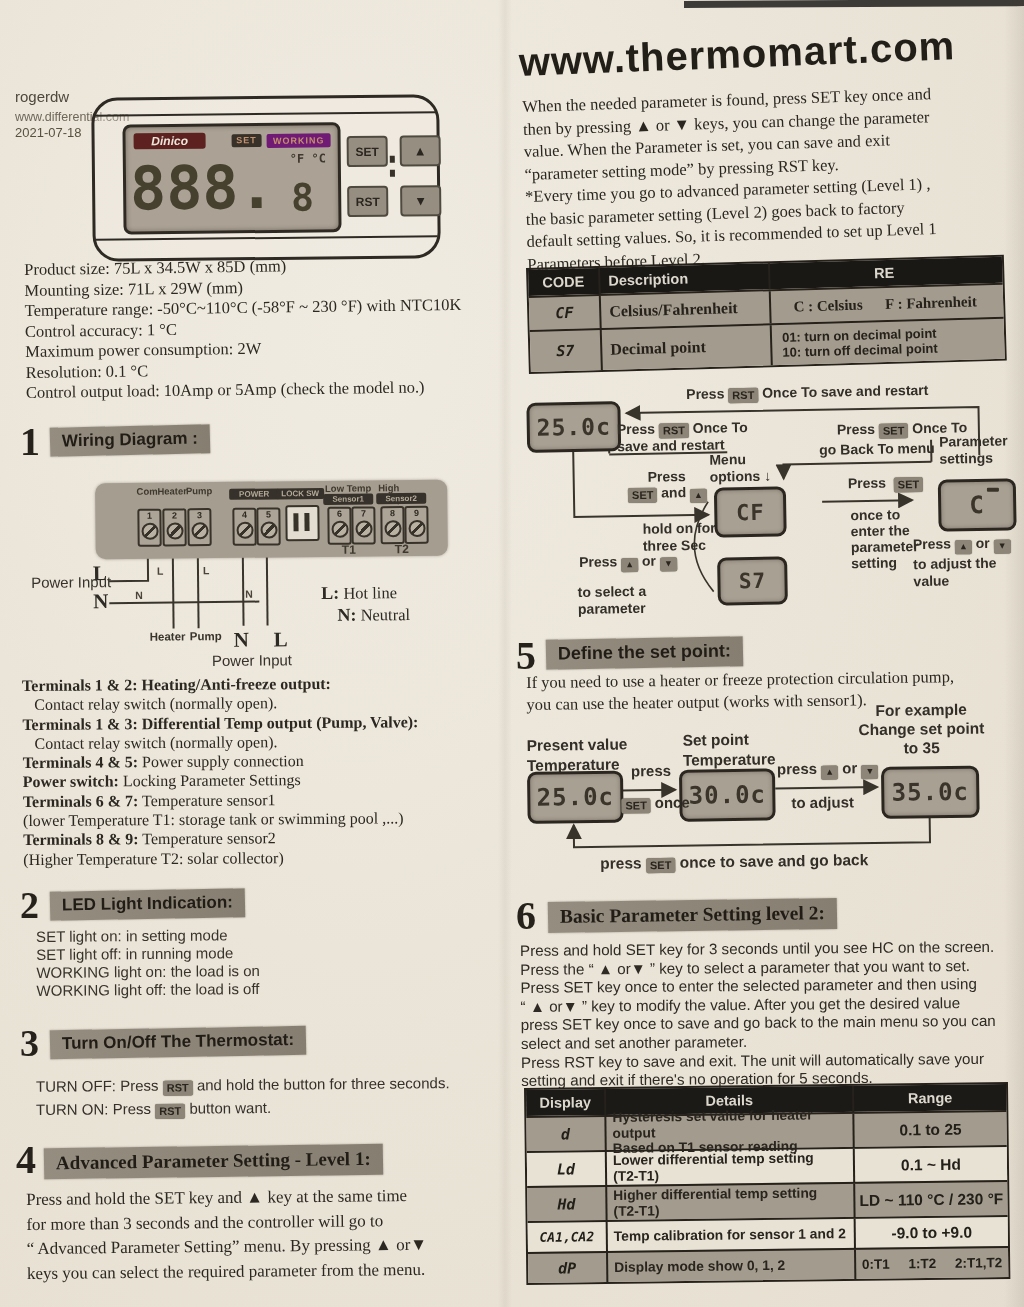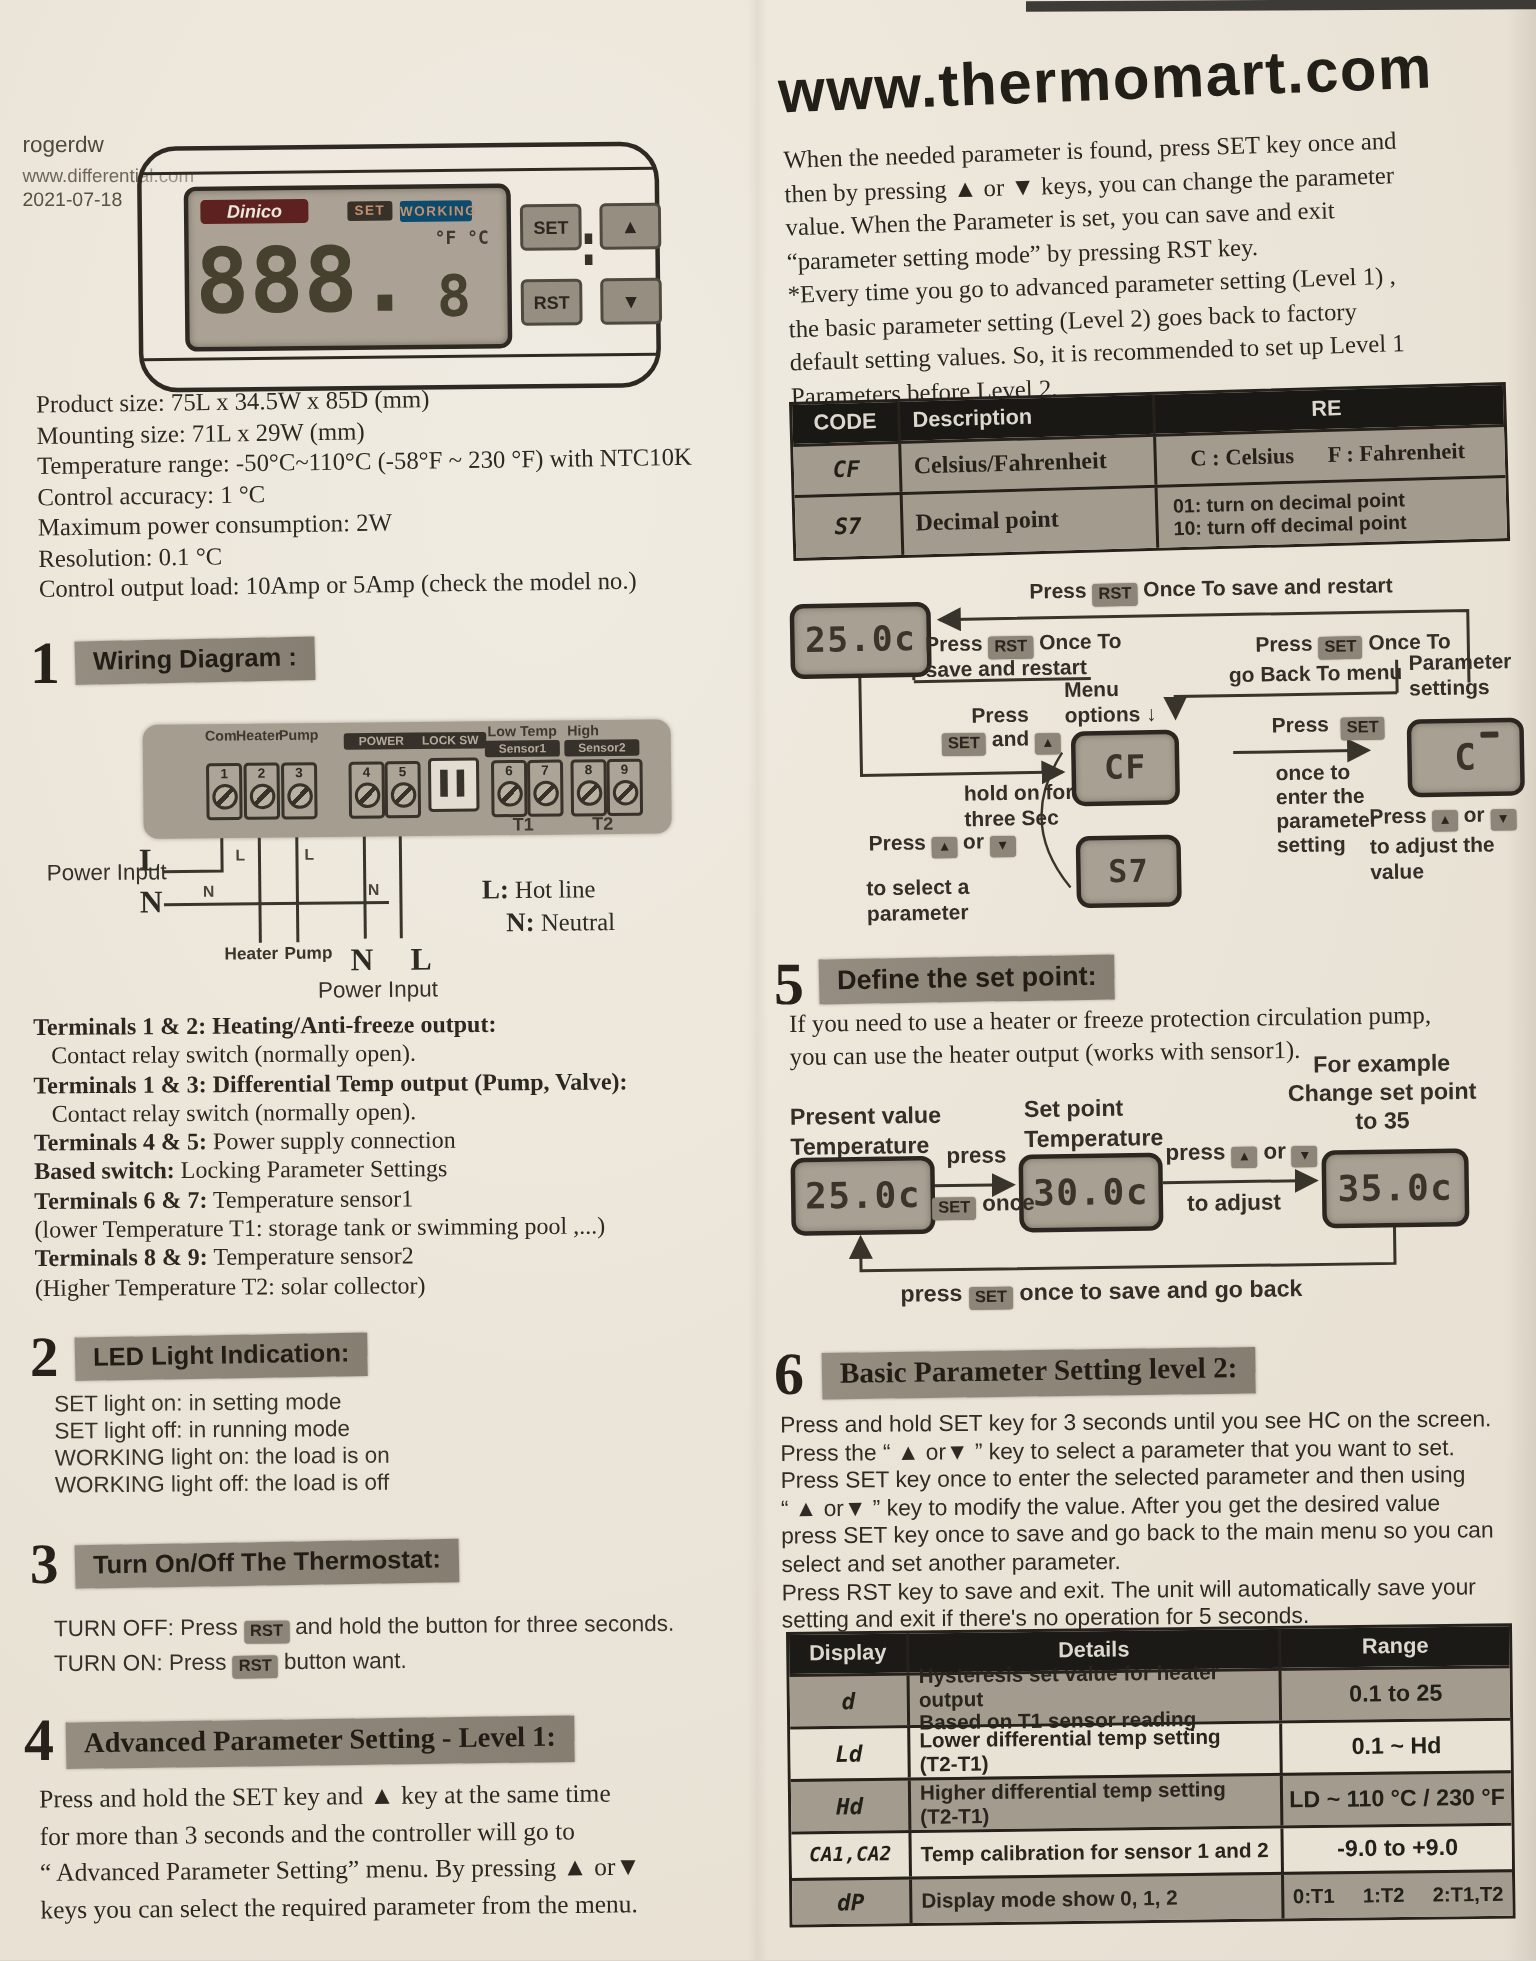--- a/index.html
+++ b/index.html
@@ -58,21 +58,21 @@
   <div class="abs sans" style="left:15px;top:88px;font-size:15px;color:#4d473d;">rogerdw</div>
   <div class="abs sans" style="left:15px;top:110px;font-size:12.5px;color:#6e6759;">www.differential.com</div>
   <div class="abs sans" style="left:15px;top:125px;font-size:13px;color:#57513f;">2021-07-18</div>
 
   <div class="abs" style="left:92px;top:96px;width:342px;height:158px;border:3px solid #2e2a23;border-radius:26px;transform:rotate(-0.6deg);background:rgba(240,235,225,0.35);">
     <div class="abs" style="left:0;top:14px;width:100%;height:2px;background:#2e2a23;"></div>
     <div class="abs" style="left:0;top:138px;width:100%;height:2px;background:#2e2a23;"></div>
     <div class="abs" style="left:28px;top:24px;width:212px;height:104px;background:#aba295;border:3px solid #2e2a23;border-radius:8px;box-shadow:inset 0 0 5px rgba(40,30,20,.4);">
       <div class="abs sans b" style="left:8px;top:6px;width:72px;height:16px;background:#5d2220;color:#ece6da;font-size:12px;font-style:italic;text-align:center;line-height:16px;border-radius:3px;">Dinico</div>
       <div class="abs sans b" style="left:106px;top:8px;width:30px;height:13px;background:#37312a;color:#c2906c;font-size:9px;text-align:center;line-height:13px;border-radius:2px;letter-spacing:1px;">SET</div>
-      <div class="abs sans b" style="left:141px;top:8px;width:48px;height:14px;background:#0c4a6e;color:#c2906c;font-size:9px;text-align:center;line-height:14px;border-radius:2px;letter-spacing:1px;">WORKING</div>
+      <div class="abs sans b" style="left:141px;top:8px;width:64px;height:14px;background:#701a75;color:#c2906c;font-size:9px;text-align:center;line-height:14px;border-radius:2px;letter-spacing:1px;">WORKING</div>
       <div class="abs mono b" style="left:164px;top:26px;font-size:12px;color:#3e382e;">°F °C</div>
       <div class="abs mono b" style="left:4px;top:30px;font-size:60px;color:#46402f;letter-spacing:0px;line-height:62px;">888.</div>
       <div class="abs mono b" style="left:165px;top:52px;font-size:38px;color:#46402f;line-height:40px;">8</div>
     </div>
     <div class="devbtn" style="left:252px;top:38px;width:37px;height:27px;font-size:12px;">SET</div>
     <div class="devbtn" style="left:252px;top:88px;width:37px;height:27px;font-size:12px;">RST</div>
     <div class="abs" style="left:295px;top:58px;width:5px;height:7px;background:#37312a;"></div>
     <div class="abs" style="left:295px;top:72px;width:5px;height:7px;background:#37312a;"></div>
     <div class="devbtn" style="left:305px;top:38px;width:37px;height:27px;font-size:13px;">▲</div>
     <div class="devbtn" style="left:305px;top:88px;width:37px;height:27px;font-size:13px;">▼</div>
@@ -174,21 +174,21 @@
       <span class="b" style="font-size:18px;">N:</span><span> Neutral</span>
     </div>
   </div>
 
   <div class="abs serif" style="left:22px;top:676px;width:475px;font-size:16px;line-height:19.3px;color:#2c2821;transform:rotate(-0.4deg);transform-origin:left top;">
     <div><span class="b">Terminals 1 &amp; 2: Heating/Anti-freeze output:</span><span></span></div>
     <div class="presp"><span class="b"></span><span>   Contact relay switch (normally open).</span></div>
     <div><span class="b">Terminals 1 &amp; 3: Differential Temp output (Pump, Valve):</span><span></span></div>
     <div class="presp"><span class="b"></span><span>   Contact relay switch (normally open).</span></div>
     <div><span class="b">Terminals 4 &amp; 5:</span><span> Power supply connection</span></div>
-    <div><span class="b">Based switch:</span><span> Locking Parameter Settings</span></div>
+    <div><span class="b">Power switch:</span><span> Locking Parameter Settings</span></div>
     <div><span class="b">Terminals 6 &amp; 7:</span><span> Temperature sensor1</span></div>
     <div><span class="b"></span><span>(lower Temperature T1: storage tank or swimming pool ,...)</span></div>
     <div><span class="b">Terminals 8 &amp; 9:</span><span> Temperature sensor2</span></div>
     <div><span class="b"></span><span>(Higher Temperature T2: solar collector)</span></div>
   </div>
 
   <div class="abs sec-num" style="left:20px;top:886px;font-size:38px;">2</div>
   <div class="abs" style="left:50px;top:890px;transform:rotate(-1deg);">
     <span class="sec-badge sans" style="font-size:17px;">LED Light Indication:</span>
   </div>

